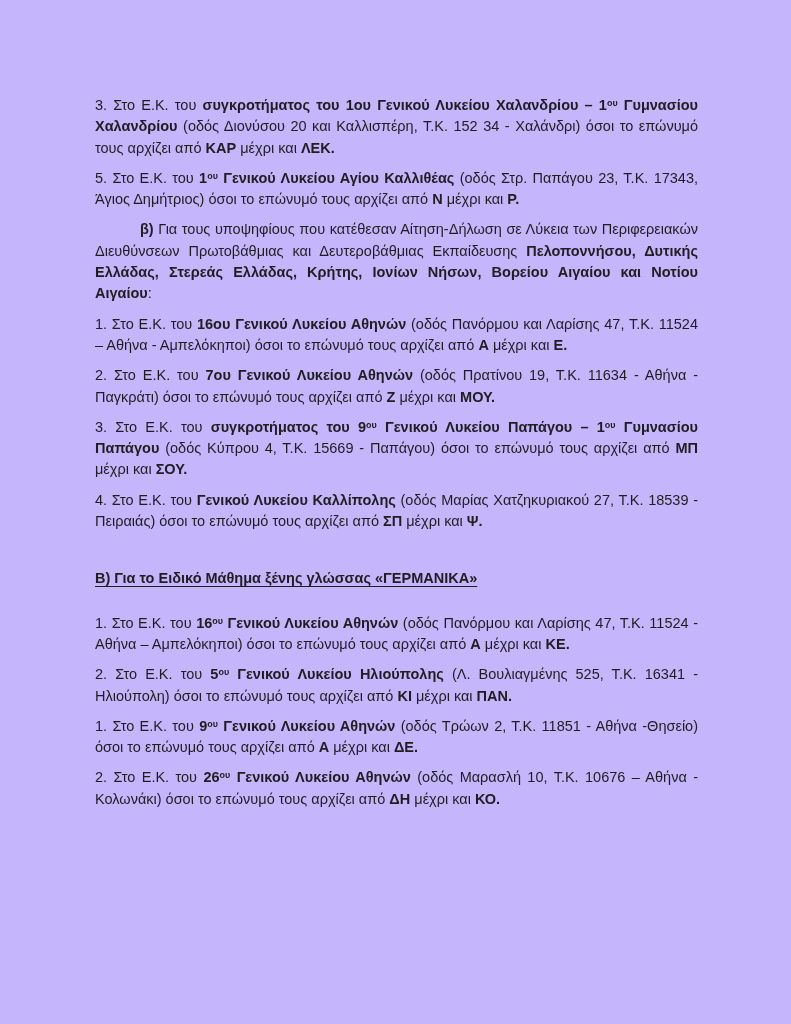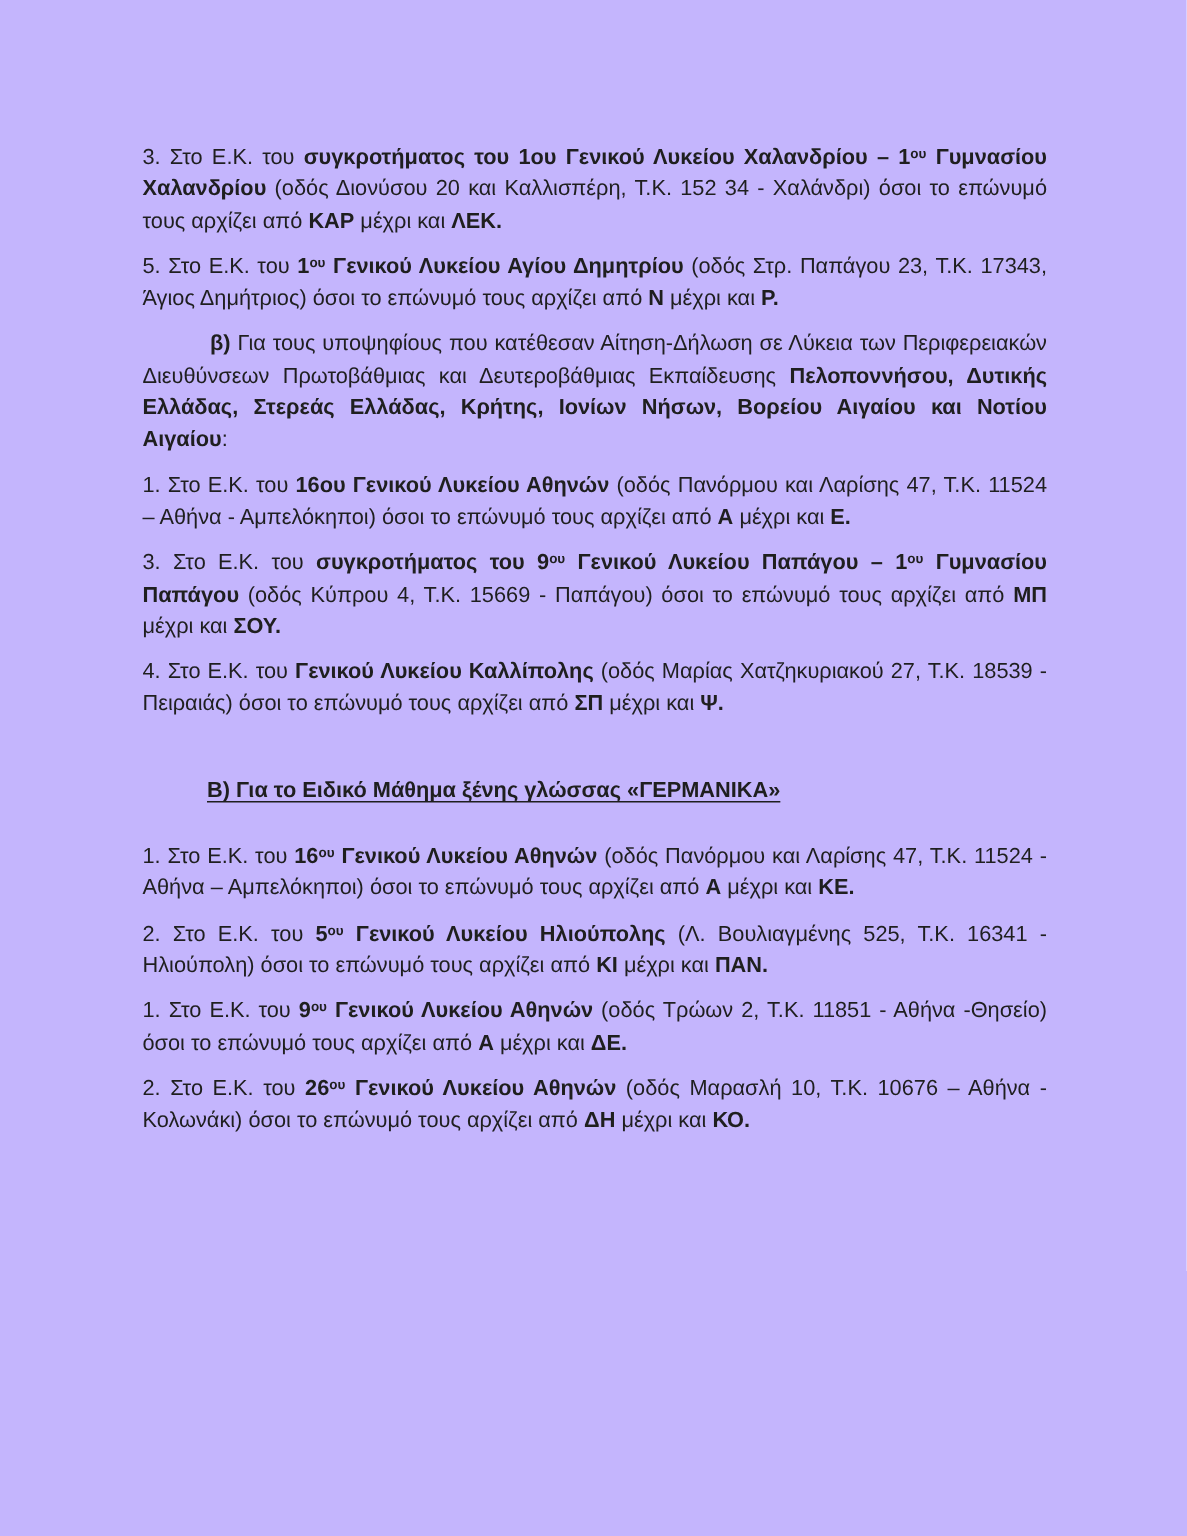--- a/index.html
+++ b/index.html
@@ -27,43 +27,43 @@
     margin: 0 0 9px 0;
     text-align: justify;
   }
   .page p.indent {
     text-indent: 45px;
   }
   .page p.heading {
     text-align: left;
     margin-top: 36px;
     margin-bottom: 23px;
-    margin-left: 43px;
   }
   b { font-weight: bold; }
   .sup {
     font-size: 0.62em;
     position: relative;
     top: -0.45em;
     line-height: 0;
   }
   .u {
     text-decoration: underline;
     text-underline-offset: 3px;
   }
 </style>
 </head>
 <body>
 
 <main class="page">
   <div style="color: rgb(31, 31, 31);">
       <p class="paragraph"><span>3. Στο Ε.Κ. του </span><b>συγκροτήματος του 1ου Γενικού Λυκείου Χαλανδρίου – 1</b><b class="sup">ου</b><b> Γυμνασίου Χαλανδρίου</b><span> (οδός Διονύσου 20 και Καλλισπέρη, Τ.Κ. 152 34 - Χαλάνδρι) όσοι το επώνυμό τους αρχίζει από </span><b>ΚΑΡ</b><span> μέχρι και </span><b>ΛΕΚ.</b></p>
-      <p class="paragraph"><span>5. Στο Ε.Κ. του </span><b>1</b><b class="sup">ου</b><b> Γενικού Λυκείου Αγίου Δημητρίου</b><span> (οδός Στρ. Παπάγου 23, Τ.Κ. 17343, Άγιος Δημήτριος) όσοι το επώνυμό τους αρχίζει από </span><b>Ν</b><span> μέχρι και </span><b>Ρ.</b></p>
+      <p class="paragraph"><span>5. Στο Ε.Κ. του </span><b>1</b><b class="sup">ου</b><b> Γενικού Λυκείου Αγίου Καλλιθέας</b><span> (οδός Στρ. Παπάγου 23, Τ.Κ. 17343, Άγιος Δημήτριος) όσοι το επώνυμό τους αρχίζει από </span><b>Ν</b><span> μέχρι και </span><b>Ρ.</b></p>
       <p class="paragraph indent"><b>β)</b><span> Για τους υποψηφίους που κατέθεσαν Αίτηση-Δήλωση σε Λύκεια των Περιφερειακών Διευθύνσεων Πρωτοβάθμιας και Δευτεροβάθμιας Εκπαίδευσης </span><b>Πελοποννήσου, Δυτικής Ελλάδας, Στερεάς Ελλάδας, Κρήτης, Ιονίων Νήσων, Βορείου Αιγαίου και Νοτίου Αιγαίου</b><span>:</span></p>
       <p class="paragraph"><span>1. Στο Ε.Κ. του </span><b>16ου Γενικού Λυκείου Αθηνών</b><span> (οδός Πανόρμου και Λαρίσης 47, Τ.Κ. 11524 – Αθήνα - Αμπελόκηποι) όσοι το επώνυμό τους αρχίζει από </span><b>Α</b><span> μέχρι και </span><b>Ε.</b></p>
+      <p class="paragraph"><span>2. Στο Ε.Κ. του </span><b>7ου Γενικού Λυκείου Αθηνών</b><span> (οδός Πρατίνου 19, Τ.Κ. 11634 - Αθήνα - Παγκράτι) όσοι το επώνυμό τους αρχίζει από </span><b>Ζ</b><span> μέχρι και </span><b>ΜΟΥ.</b></p>
       <p class="paragraph"><span>3. Στο Ε.Κ. του </span><b>συγκροτήματος του 9</b><b class="sup">ου</b><b> Γενικού Λυκείου Παπάγου – 1</b><b class="sup">ου</b><b> Γυμνασίου Παπάγου</b><span> (οδός Κύπρου 4, Τ.Κ. 15669 - Παπάγου) όσοι το επώνυμό τους αρχίζει από </span><b>ΜΠ</b><span> μέχρι και </span><b>ΣΟΥ.</b></p>
       <p class="paragraph"><span>4. Στο Ε.Κ. του </span><b>Γενικού Λυκείου Καλλίπολης</b><span> (οδός Μαρίας Χατζηκυριακού 27, Τ.Κ. 18539 - Πειραιάς) όσοι το επώνυμό τους αρχίζει από </span><b>ΣΠ</b><span> μέχρι και </span><b>Ψ.</b></p>
       <p class="heading"><b class="u">Β) Για το Ειδικό Μάθημα ξένης γλώσσας «ΓΕΡΜΑΝΙΚΑ»</b></p>
       <p class="paragraph"><span>1. Στο Ε.Κ. του </span><b>16</b><b class="sup">ου</b><b> Γενικού Λυκείου Αθηνών</b><span> (οδός Πανόρμου και Λαρίσης 47, Τ.Κ. 11524 - Αθήνα – Αμπελόκηποι) όσοι το επώνυμό τους αρχίζει από </span><b>Α</b><span> μέχρι και </span><b>ΚΕ.</b></p>
       <p class="paragraph"><span>2. Στο Ε.Κ. του </span><b>5</b><b class="sup">ου</b><b> Γενικού Λυκείου Ηλιούπολης</b><span> (Λ. Βουλιαγμένης 525, Τ.Κ. 16341 - Ηλιούπολη) όσοι το επώνυμό τους αρχίζει από </span><b>ΚΙ</b><span> μέχρι και </span><b>ΠΑΝ.</b></p>
       <p class="paragraph"><span>1. Στο Ε.Κ. του </span><b>9</b><b class="sup">ου</b><b> Γενικού Λυκείου Αθηνών</b><span> (οδός Τρώων 2, Τ.Κ. 11851 - Αθήνα -Θησείο) όσοι το επώνυμό τους αρχίζει από </span><b>Α</b><span> μέχρι και </span><b>ΔΕ.</b></p>
       <p class="paragraph"><span>2. Στο Ε.Κ. του </span><b>26</b><b class="sup">ου</b><b> Γενικού Λυκείου Αθηνών</b><span> (οδός Μαρασλή 10, Τ.Κ. 10676 – Αθήνα - Κολωνάκι) όσοι το επώνυμό τους αρχίζει από </span><b>ΔΗ</b><span> μέχρι και </span><b>ΚΟ.</b></p>
     </div>
 </main>
 

